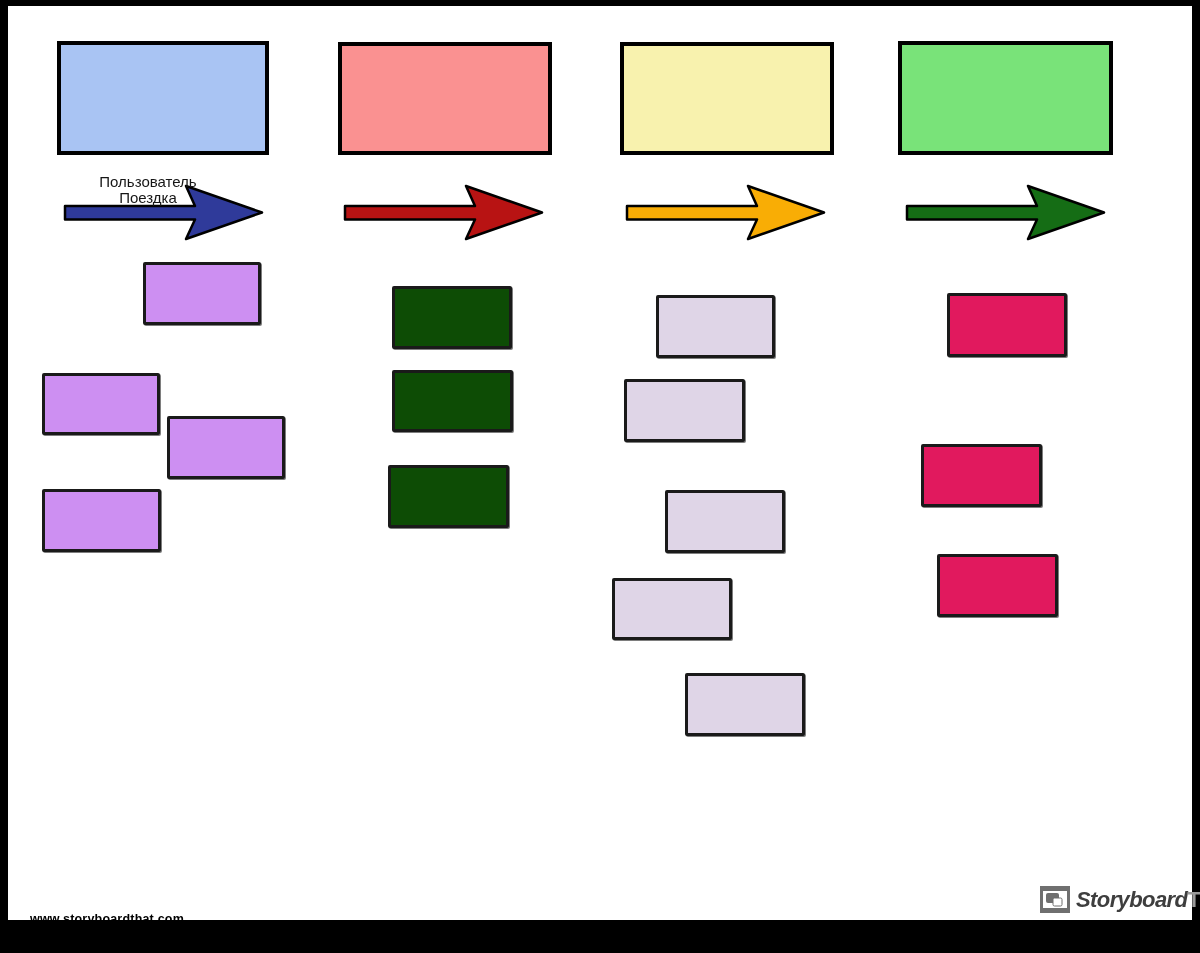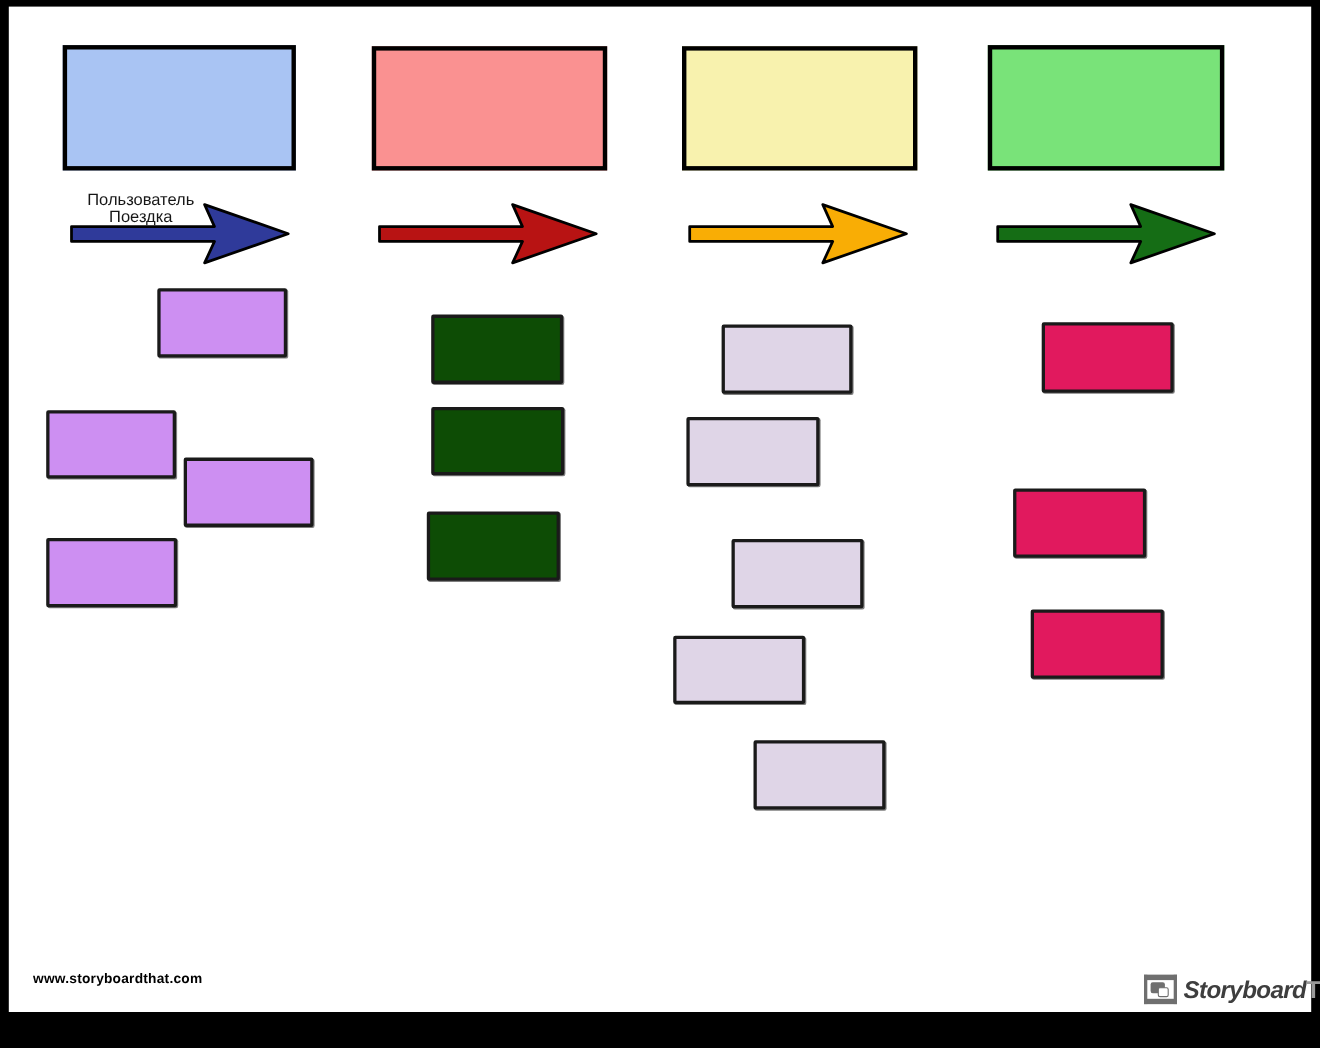--- a/index.html
+++ b/index.html
@@ -6,38 +6,38 @@
   .page{position:relative;width:1200px;height:953px;background:#000000;overflow:hidden;
         font-family:"Liberation Sans",sans-serif;}
   .canvas{position:absolute;left:8px;top:6px;right:8px;bottom:33px;background:#ffffff;}
   #board{position:absolute;left:-8px;top:-6px;width:1200px;height:953px;}
   .header-rect{position:absolute;border:4px solid #000000;box-sizing:border-box;}
   .arrow{position:absolute;overflow:visible;}
   .arrow-label{position:absolute;text-align:center;font-size:15px;line-height:16px;
                color:#161616;font-weight:400;}
   .card{position:absolute;border:3px solid #1a1a1a;box-sizing:border-box;border-radius:2px;
         box-shadow:1px 1px 0 rgba(20,20,20,.55);}
-  .watermark{position:absolute;left:22px;top:877px;font-size:12.5px;font-weight:700;
+  .watermark{position:absolute;left:22px;top:906px;font-size:12.5px;font-weight:700;
              color:#000000;letter-spacing:.2px;}
   .brand{position:absolute;left:1032px;top:880px;display:flex;align-items:center;gap:6px;}
   .brand-text{font-size:22px;letter-spacing:-.6px;white-space:nowrap;}
   .brand1{color:#3e3e3e;font-weight:600;font-style:italic;}
   .brand2{color:#9a9a9a;font-weight:700;}
 </style>
 </head>
 <body>
 
 <div class="page">
   <div class="canvas">
     <div id="board">
         <div class="header-rect" style="left: 57px; top: 41px; width: 212px; height: 114px; background: rgb(169, 196, 243);"></div>
         <svg class="arrow" viewBox="0 0 204 59" style="left: 62px; top: 183px; width: 204px; height: 59px;">
           <path d="M3,23 L133,23 L124,3 L200,29.5 L124,56 L133,36.5 L3,36.5 Z" fill="#2f3a9a" stroke="#000000" stroke-width="2.5" stroke-linejoin="round"></path>
         </svg>
-        <div class="arrow-label" style="left: 48px; top: 174px; width: 160px; text-align: center;">
+        <div class="arrow-label" style="left: 68px; top: 174px; width: 160px; text-align: center;">
           <div>Пользователь</div>
           <div>Поездка</div>
         </div>
         <div class="card" style="left: 143px; top: 262px; width: 118px; height: 63px; background: rgb(205, 143, 242);"></div>
         <div class="card" style="left: 42px; top: 373px; width: 118px; height: 62px; background: rgb(205, 143, 242);"></div>
         <div class="card" style="left: 167px; top: 416px; width: 118px; height: 63px; background: rgb(205, 143, 242);"></div>
         <div class="card" style="left: 42px; top: 489px; width: 119px; height: 63px; background: rgb(205, 143, 242);"></div>
         <div class="header-rect" style="left: 338px; top: 42px; width: 214px; height: 113px; background: rgb(250, 145, 145);"></div>
         <svg class="arrow" viewBox="0 0 204 59" style="left: 342px; top: 183px; width: 204px; height: 59px;">
           <path d="M3,23 L133,23 L124,3 L200,29.5 L124,56 L133,36.5 L3,36.5 Z" fill="#b81313" stroke="#000000" stroke-width="2.5" stroke-linejoin="round"></path>

